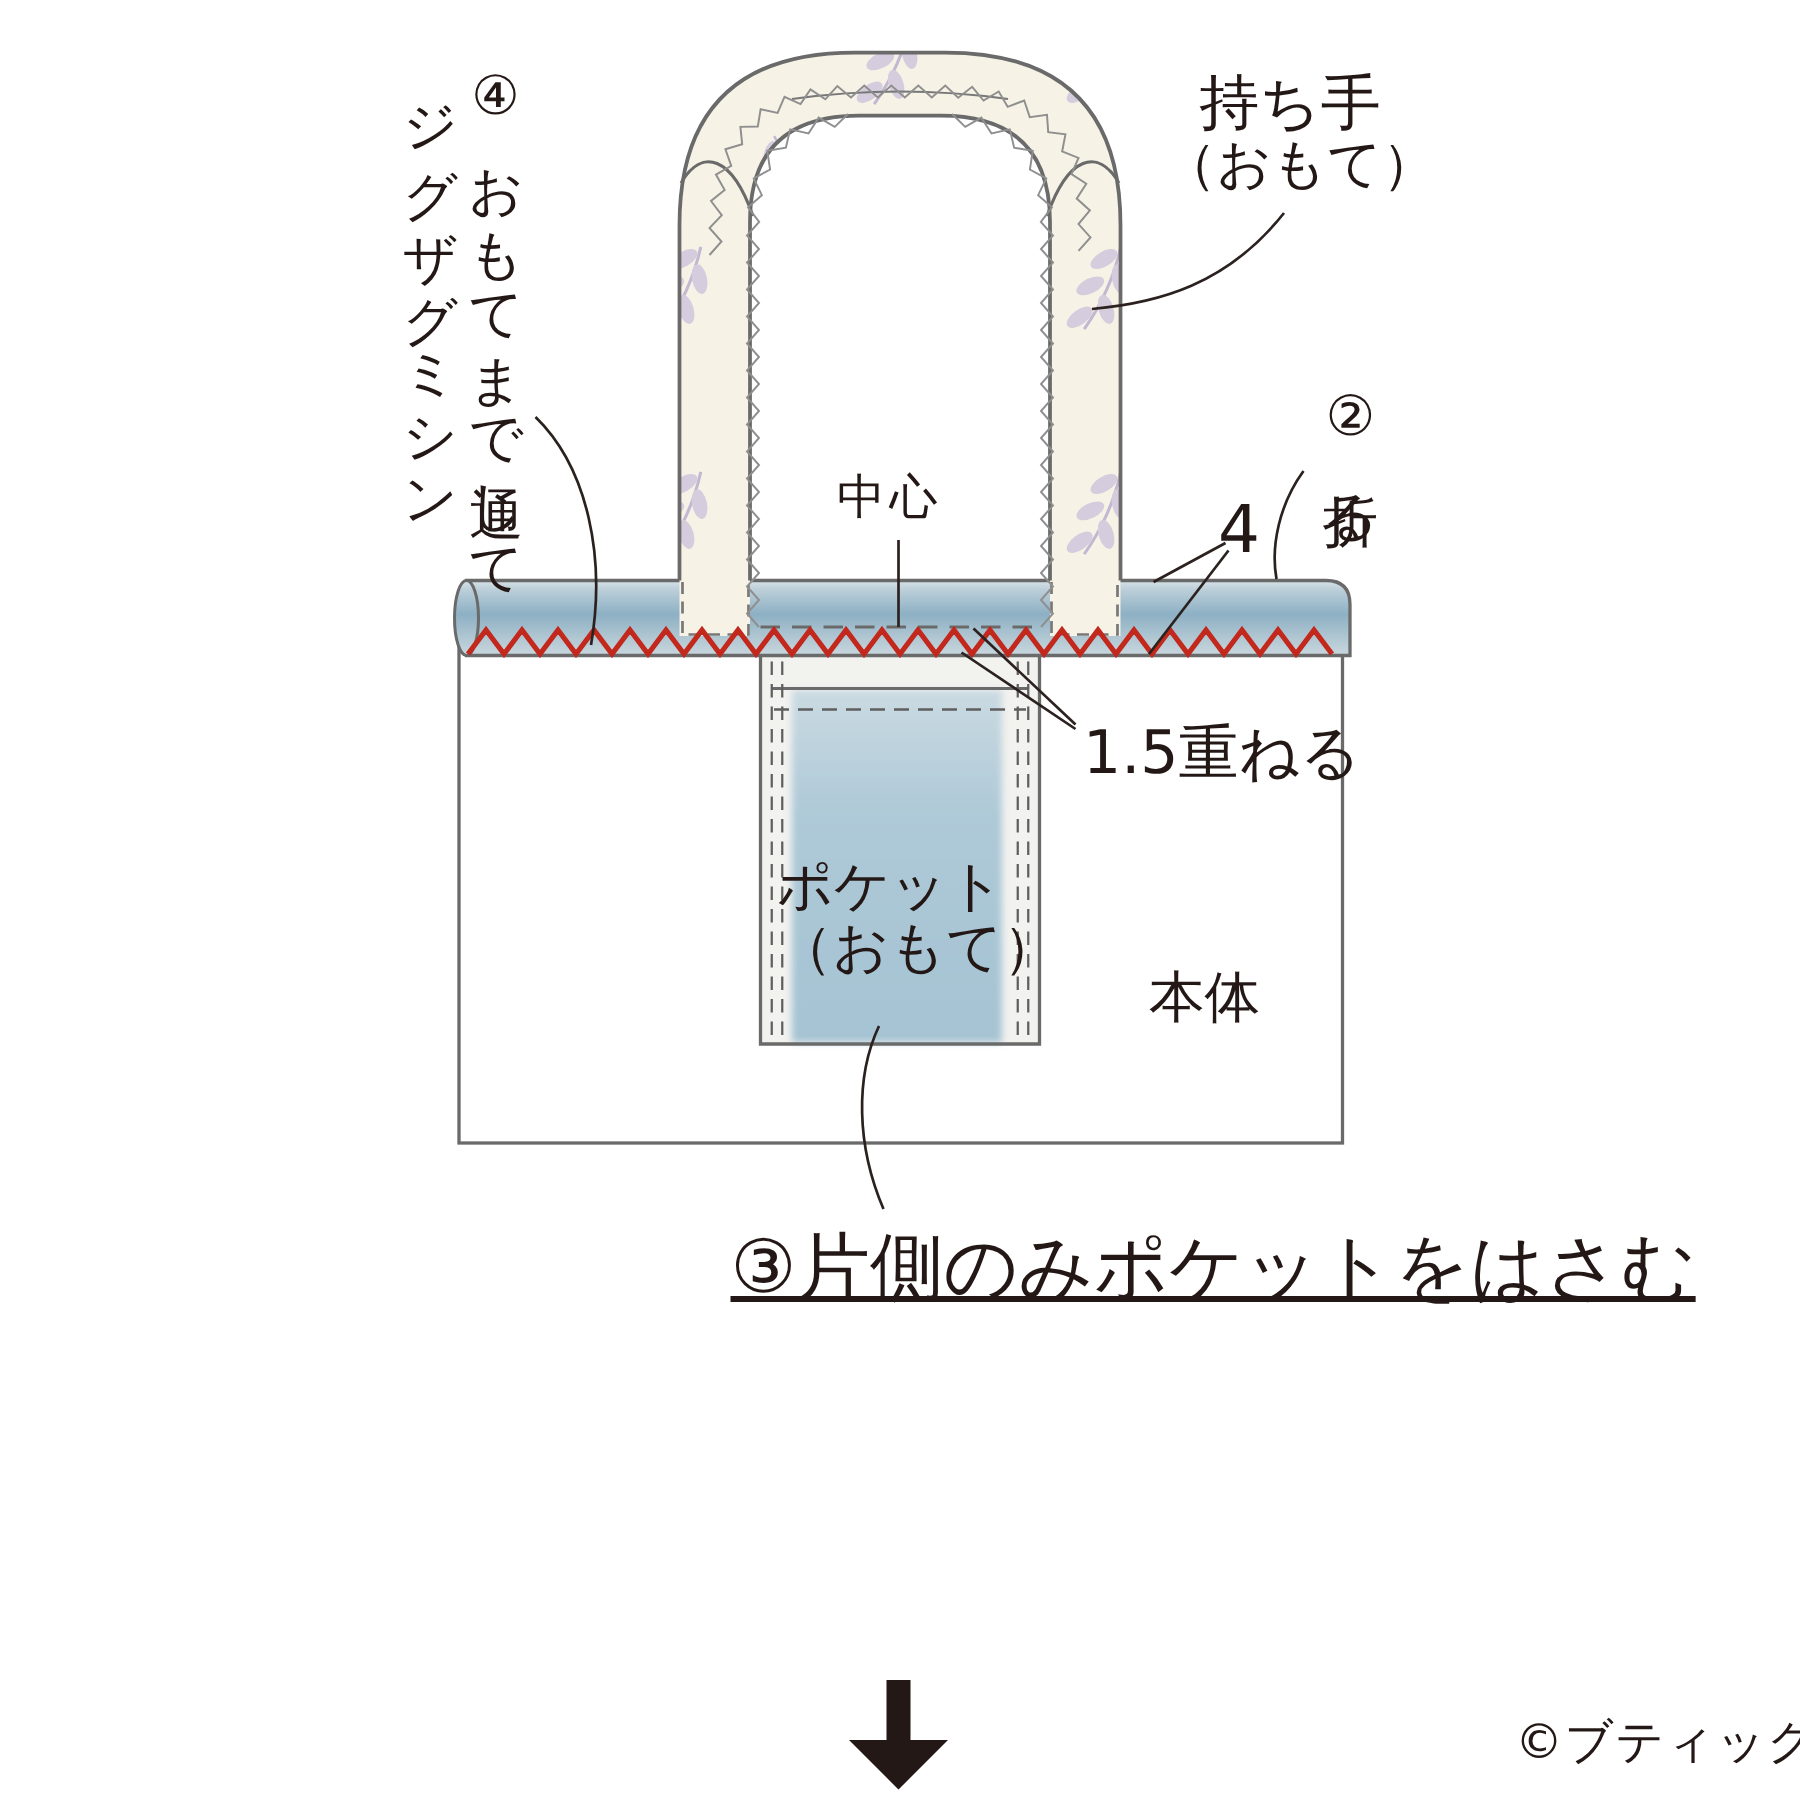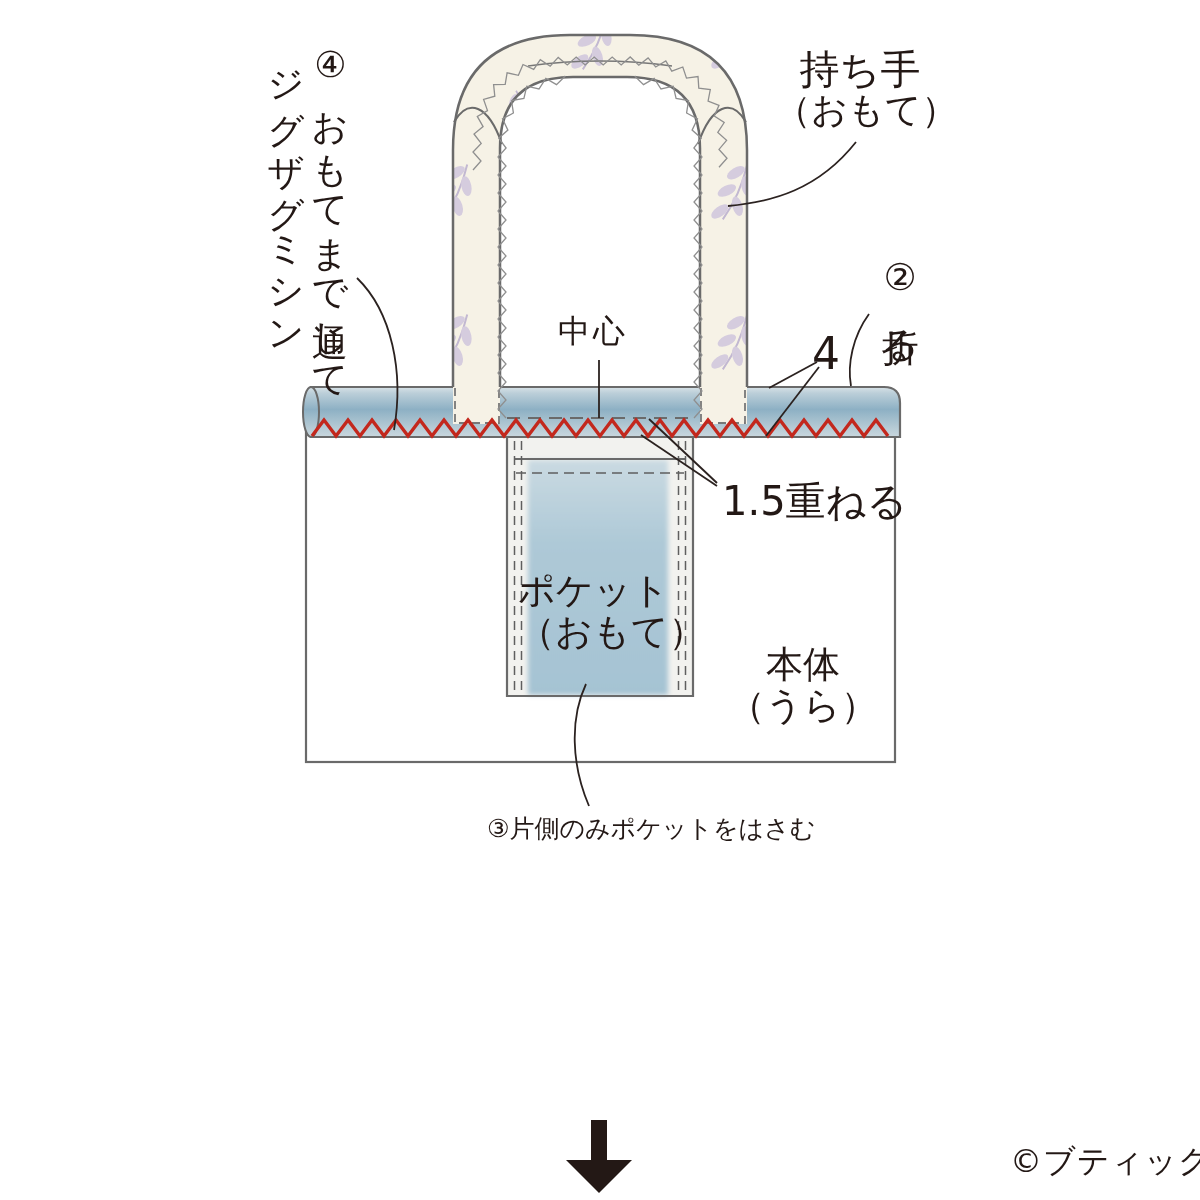--- a/index.html
+++ b/index.html
@@ -14,21 +14,21 @@
   .vtext{writing-mode:vertical-rl;text-orientation:upright;}
   #label-step4{left:264px;top:44px;font-size:36px;line-height:1.22;letter-spacing:1px;}
   #label-handle{left:775px;top:48px;width:170px;text-align:center;font-size:40px;line-height:1.08;}
   #label-handle .sub{font-size:36px;}
   #label-fold{left:879px;top:256px;font-size:37px;line-height:1.1;letter-spacing:2px;}
   #label-four{left:812px;top:328px;font-size:44px;font-weight:normal;}
   #label-center{left:558px;top:310px;font-size:32px;letter-spacing:3px;}
   #label-overlap{left:722px;top:474px;font-size:40px;}
   #label-pocket{left:518px;top:570px;width:164px;font-size:37px;line-height:1.12;}
   #label-body{left:728px;top:612px;width:150px;text-align:center;font-size:37px;line-height:1.12;margin-top:32px;}
-  #label-step3{left:487px;top:812px;font-size:25px;}
+  #label-step3{left:487px;top:812px;font-size:49px;text-decoration:underline;}
   #label-copyright{left:1010px;top:1140px;font-size:32px;letter-spacing:1px;}
 </style>
 </head>
 <body>
 
 <div class="stage">
 
   <svg class="diagram" width="1200" height="1200" viewBox="0 0 1200 1200">
     <defs>
       <linearGradient id="bandGrad" x1="0" y1="0" x2="0" y2="1">
@@ -144,21 +144,20 @@
     <span>1.5重ねる</span>
   </div>
 
   <div id="label-pocket" class="lbl">
     <span>ポケット</span>
     <span>（おもて）</span>
   </div>
 
   <div id="label-body" class="lbl">
     <span>本体</span>
-    <span>（うら）</span>
   </div>
 
   <div id="label-step3" class="lbl">
     <span>③片側のみポケットをはさむ</span>
   </div>
 
   <div id="label-copyright" class="lbl">
     <span>©ブティック社</span>
   </div>
 

